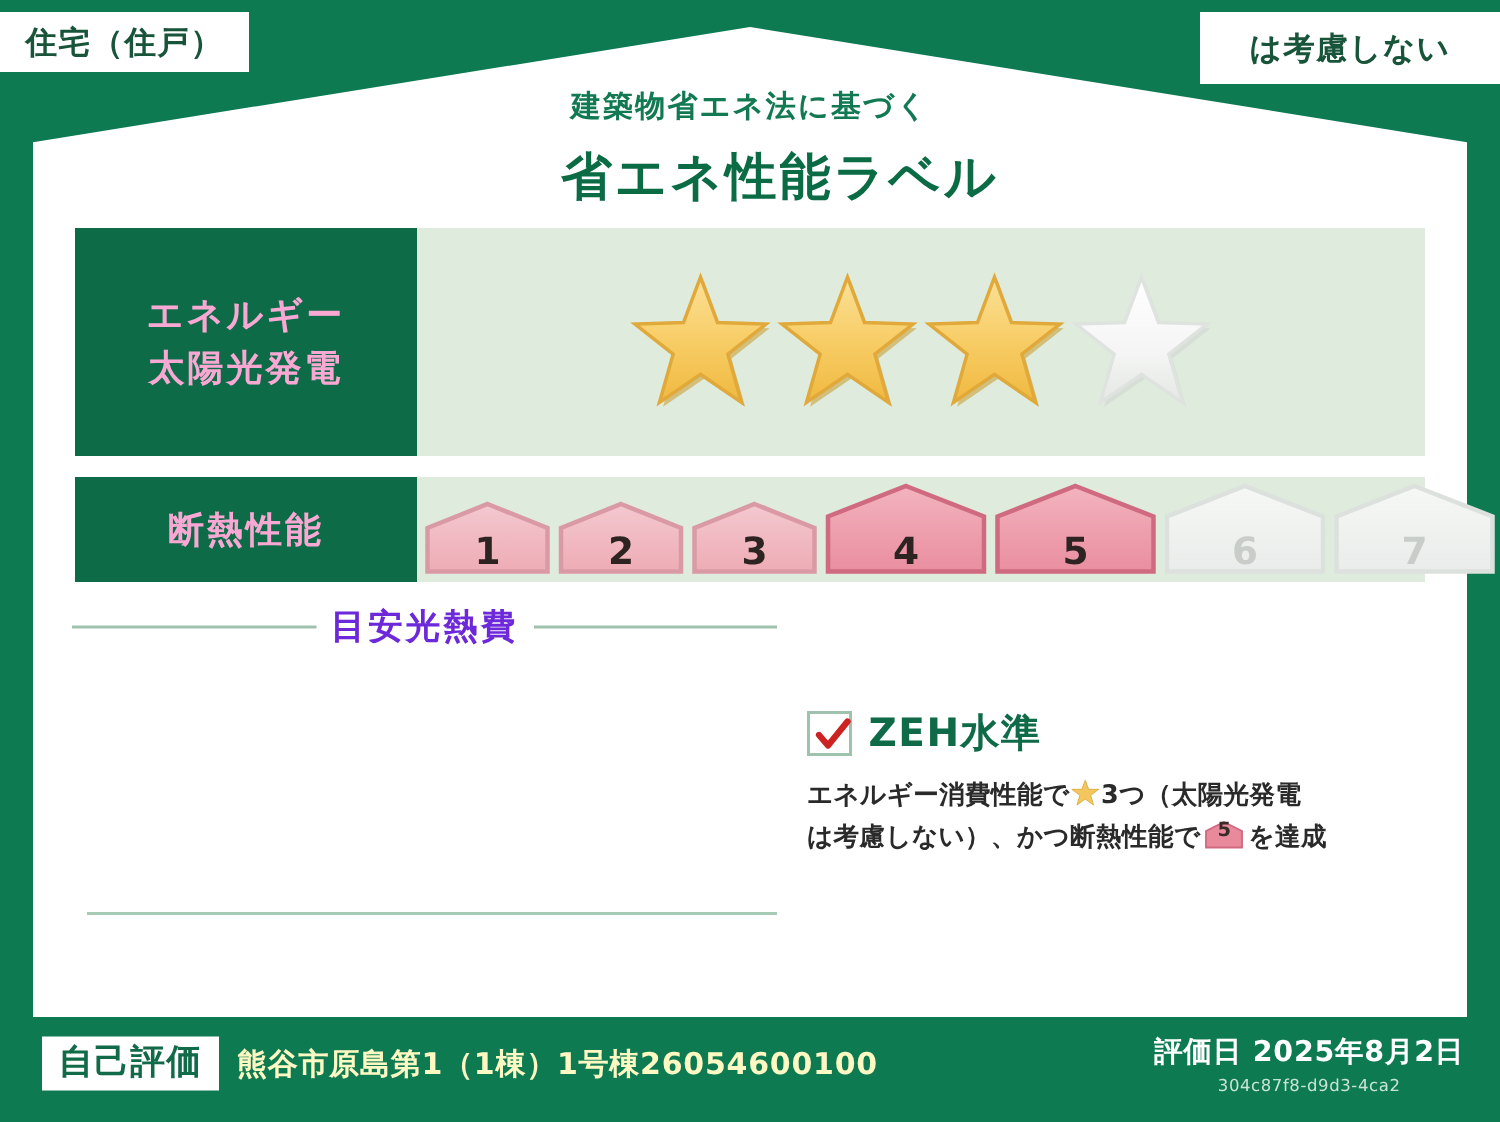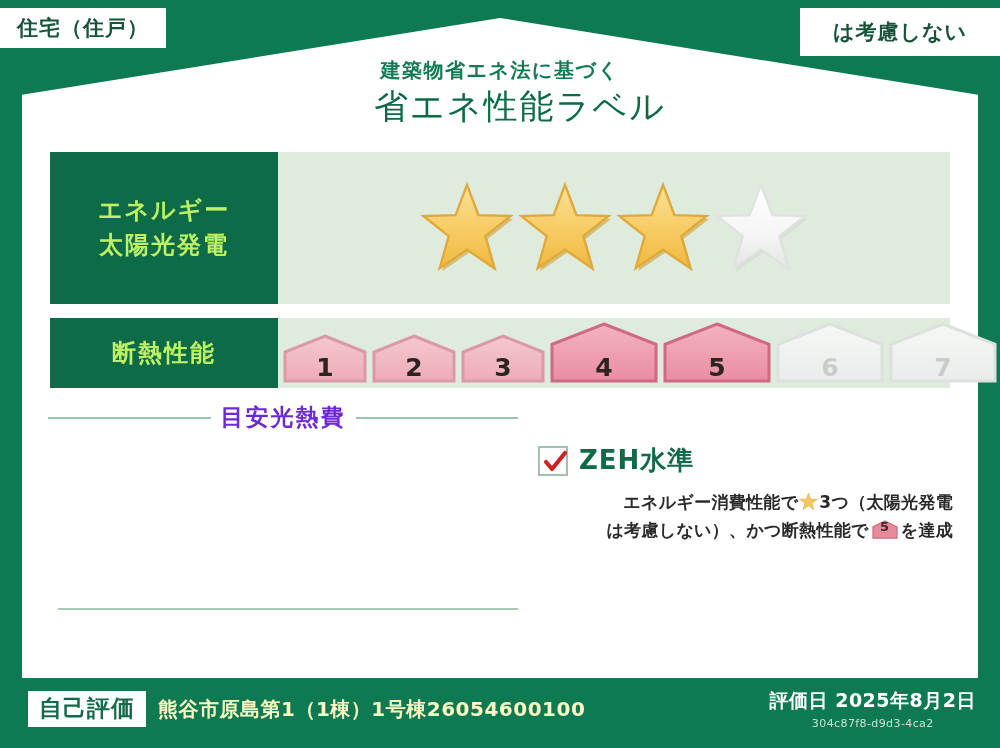--- a/index.html
+++ b/index.html
@@ -71,25 +71,25 @@
   }
   .title-sub {
     font-size: 20px;
     font-weight: bold;
     color: #127a52;
     letter-spacing: 1.5px;
     line-height: 1.2;
   }
   .title-main {
     font-size: 34px;
-    font-weight: normal;
+    font-weight: bold;
     color: #0b6b45;
     letter-spacing: 2px;
     line-height: 1.3;
-    margin-top: 2px;
+    margin-top: 14px;
     padding-left: 40px;
   }
 
   
   .panel {
     position: absolute;
     left: 30px; top: 140px;
     width: 940px; height: 518px;
     background: #ffffff;
     z-index: 20;
@@ -102,21 +102,21 @@
     width: 900px;
     display: flex;
     align-items: stretch;
     background: #dfebdd;
   }
   #row-energy { top: 12px; height: 152px; }
   #row-insul  { top: 178px; height: 70px; }
 
   .row-label {
     background: #0d6b47;
-    color: #bef264;
+    color: #f9a8d4;
     font-weight: bold;
     display: flex; flex-direction: column;
     align-items: center; justify-content: center;
     flex: 0 0 228px;
     letter-spacing: 2px;
   }
   #row-energy .row-label { font-size: 24px; line-height: 1.45; }
   #row-insul  .row-label { font-size: 24px; }
 
   .row-value {
@@ -189,23 +189,22 @@
   .cost-divider {
     position: absolute;
     left: 28px; top: 468px;
     width: 460px; height: 2px;
     background: #a8cbb6;
   }
 
   
   .zeh-block {
     position: absolute;
-    left: 508px; top: 303px;
+    left: 508px; top: 331px;
     width: 415px;
-    text-align: right;
   }
   .zeh-head {
     display: flex; align-items: center; gap: 11px;
   }
   .checkbox {
     width: 30px; height: 30px;
     border: 2px solid #9fc2ae;
     background: #fff;
     position: relative;
     flex: 0 0 30px;

